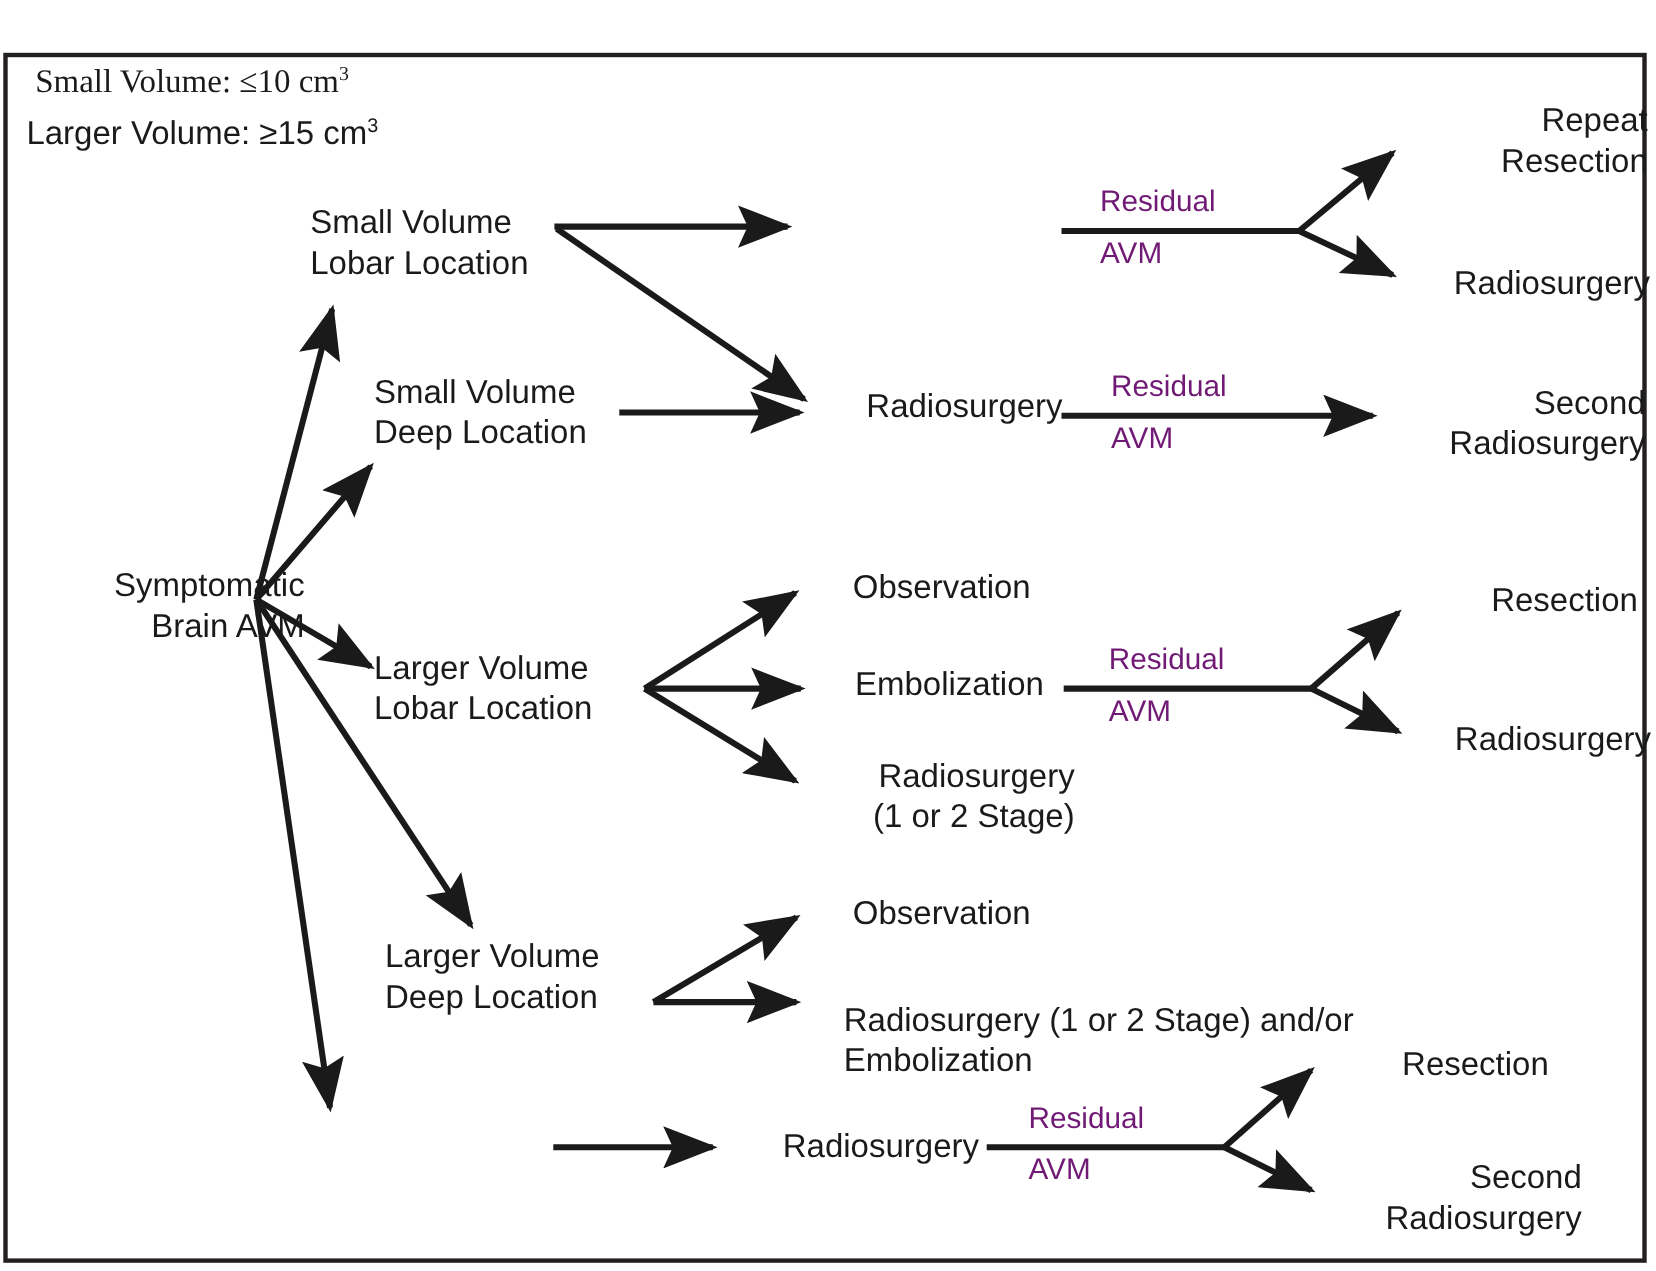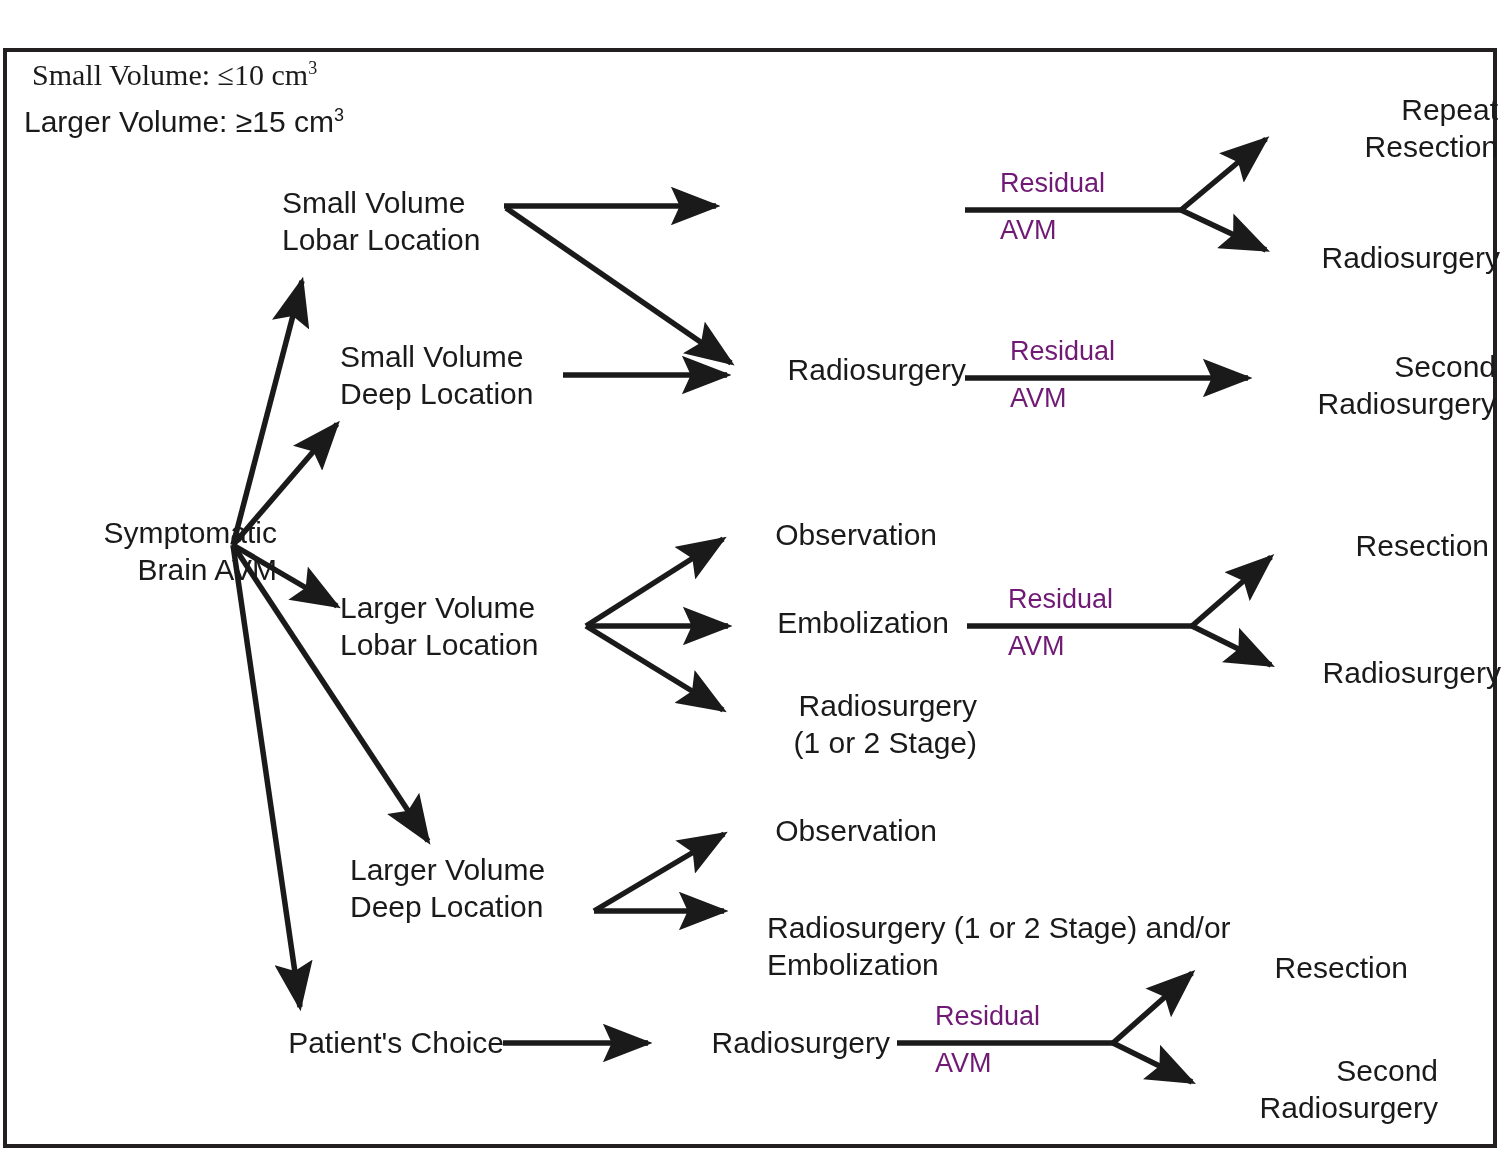--- a/index.html
+++ b/index.html
@@ -142,21 +142,20 @@
 
   <div class="node ctr" style="left:340px; top:339px; width:224px;">Small Volume
 Deep Location</div>
 
   <div class="node ctr" style="left:340px; top:590px; width:244px;">Larger Volume
 Lobar Location</div>
 
   <div class="node ctr" style="left:350px; top:852px; width:244px;">Larger Volume
 Deep Location</div>
 
-  <div class="node lft" style="left:252px; top:1025px; width:252px;">Patient's Choice</div>
 
 
   <div class="node lft" style="left:740px; top:352px; width:226px;">Radiosurgery</div>
 
   <div class="node lft" style="left:737px; top:517px; width:200px;">Observation</div>
 
   <div class="node lft" style="left:737px; top:605px; width:212px;">Embolization</div>
 
   <div class="node lft" style="left:737px; top:688px; width:240px;">Radiosurgery
 (1 or 2 Stage)</div>

